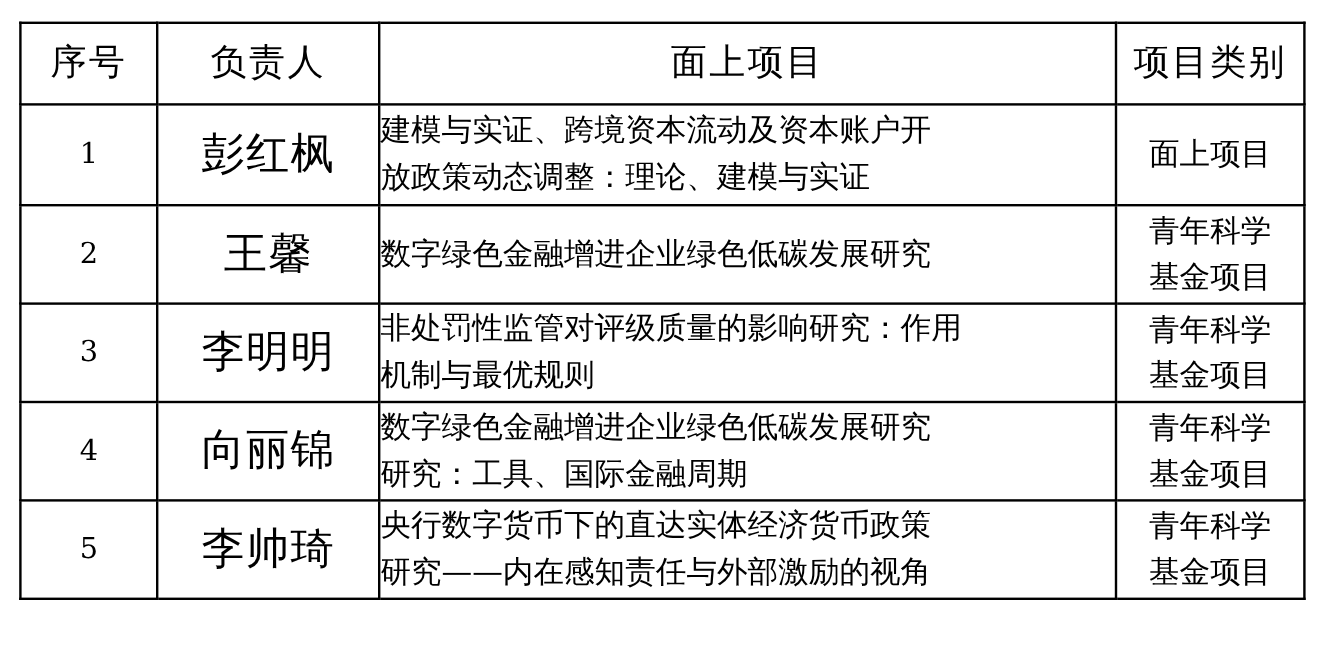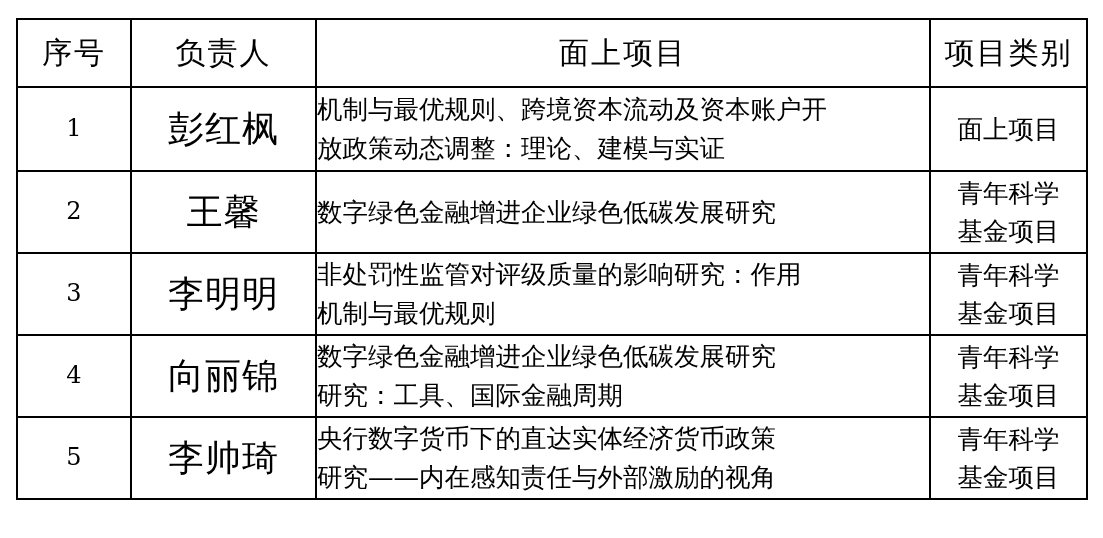--- a/index.html
+++ b/index.html
@@ -98,21 +98,21 @@
         <th class="head-cell">负责人</th>
         <th class="head-cell">面上项目</th>
         <th class="head-cell">项目类别</th>
       </tr>
     </thead>
     <tbody>
       <tr class="row-1">
         <td class="cell-no">1</td>
         <td class="cell-pi">彭红枫</td>
         <td class="cell-title">
-          <span class="line">机制与最优规则、跨境资本流动及资本账户开</span>
+          <span class="line">建模与实证、跨境资本流动及资本账户开</span>
           <span class="line">放政策动态调整：理论、建模与实证</span>
         </td>
         <td class="cell-cat">
           <span class="line">面上项目</span>
         </td>
       </tr>
       <tr class="row-2">
         <td class="cell-no">2</td>
         <td class="cell-pi">王馨</td>
         <td class="cell-title">

